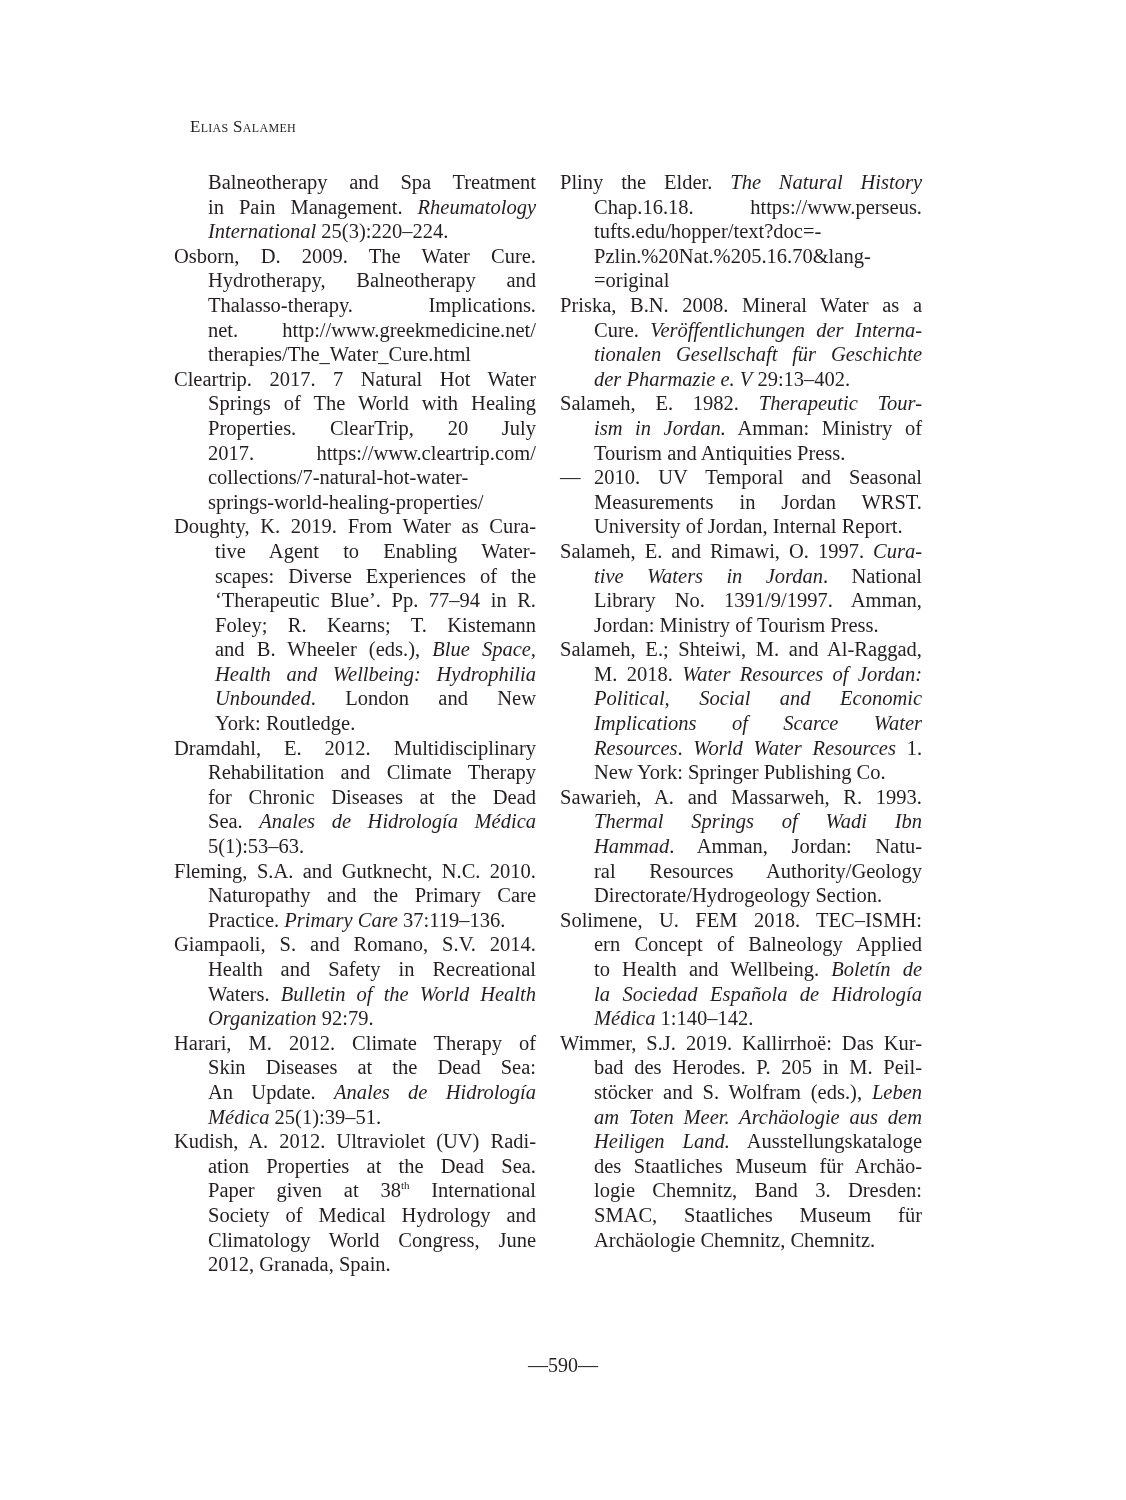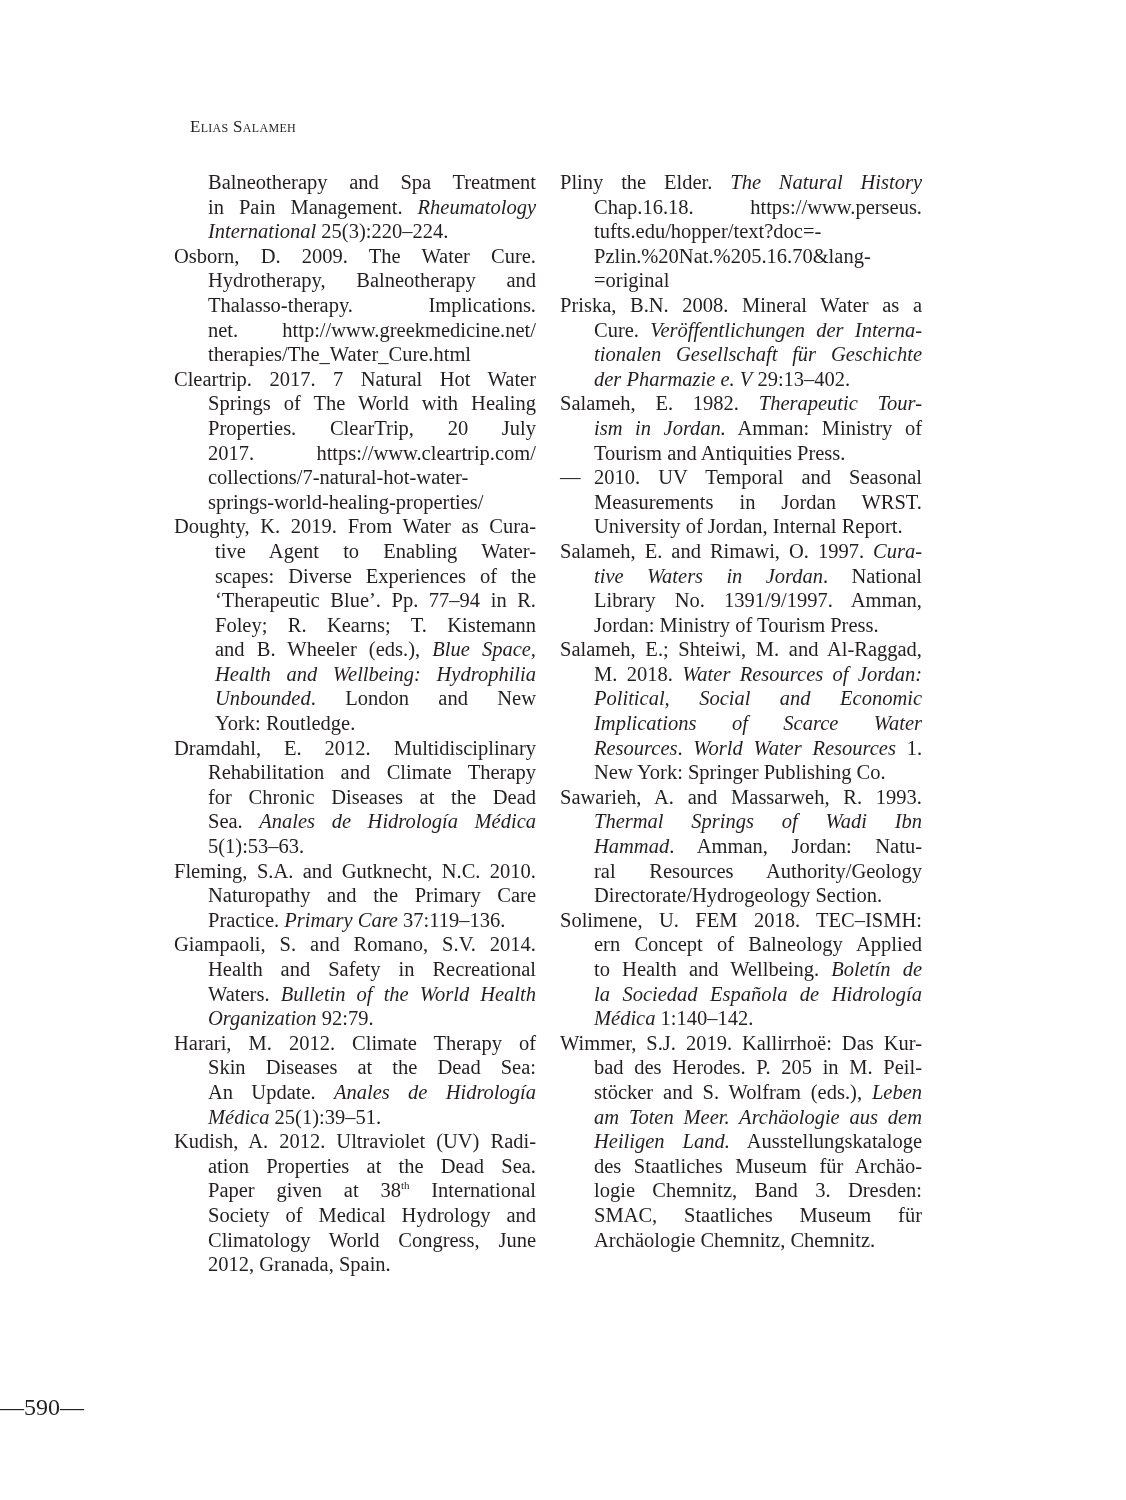--- a/index.html
+++ b/index.html
@@ -25,21 +25,21 @@
     }
     .line.first { padding-left: 0; }
     .line.last { text-align-last: left; }
     .line.deep { padding-left: 41px; }
     .line.dash-first { padding-left: 0; }
     .line .dash { display: inline-block; width: 34px; text-align: left; }
     .i { font-style: italic; margin-top: 44px; }
     sup { font-size: 11px; line-height: 0; vertical-align: 8px; margin-top: 44px; }
     .folio {
       position: absolute; left: 0; right: 0; top: 1354px;
-      font-size: 24px; margin-top: 40px;
+      text-align: center; font-size: 20px;
     }
   </style>
 </head>
 <body>
 
 <div class="running-head">Elias Salameh</div>
 
 <div class="col col-left">
     <div class="ref">
       <span class="line"><span>Balneotherapy and Spa Treatment</span></span>

